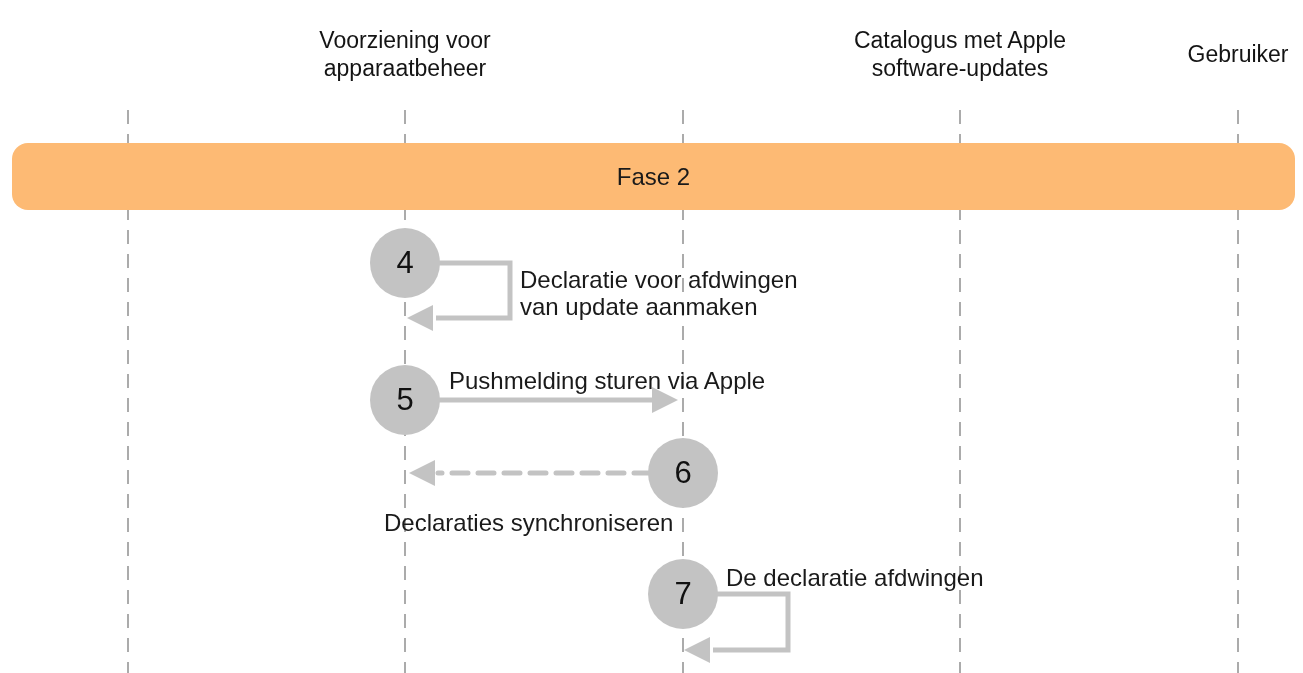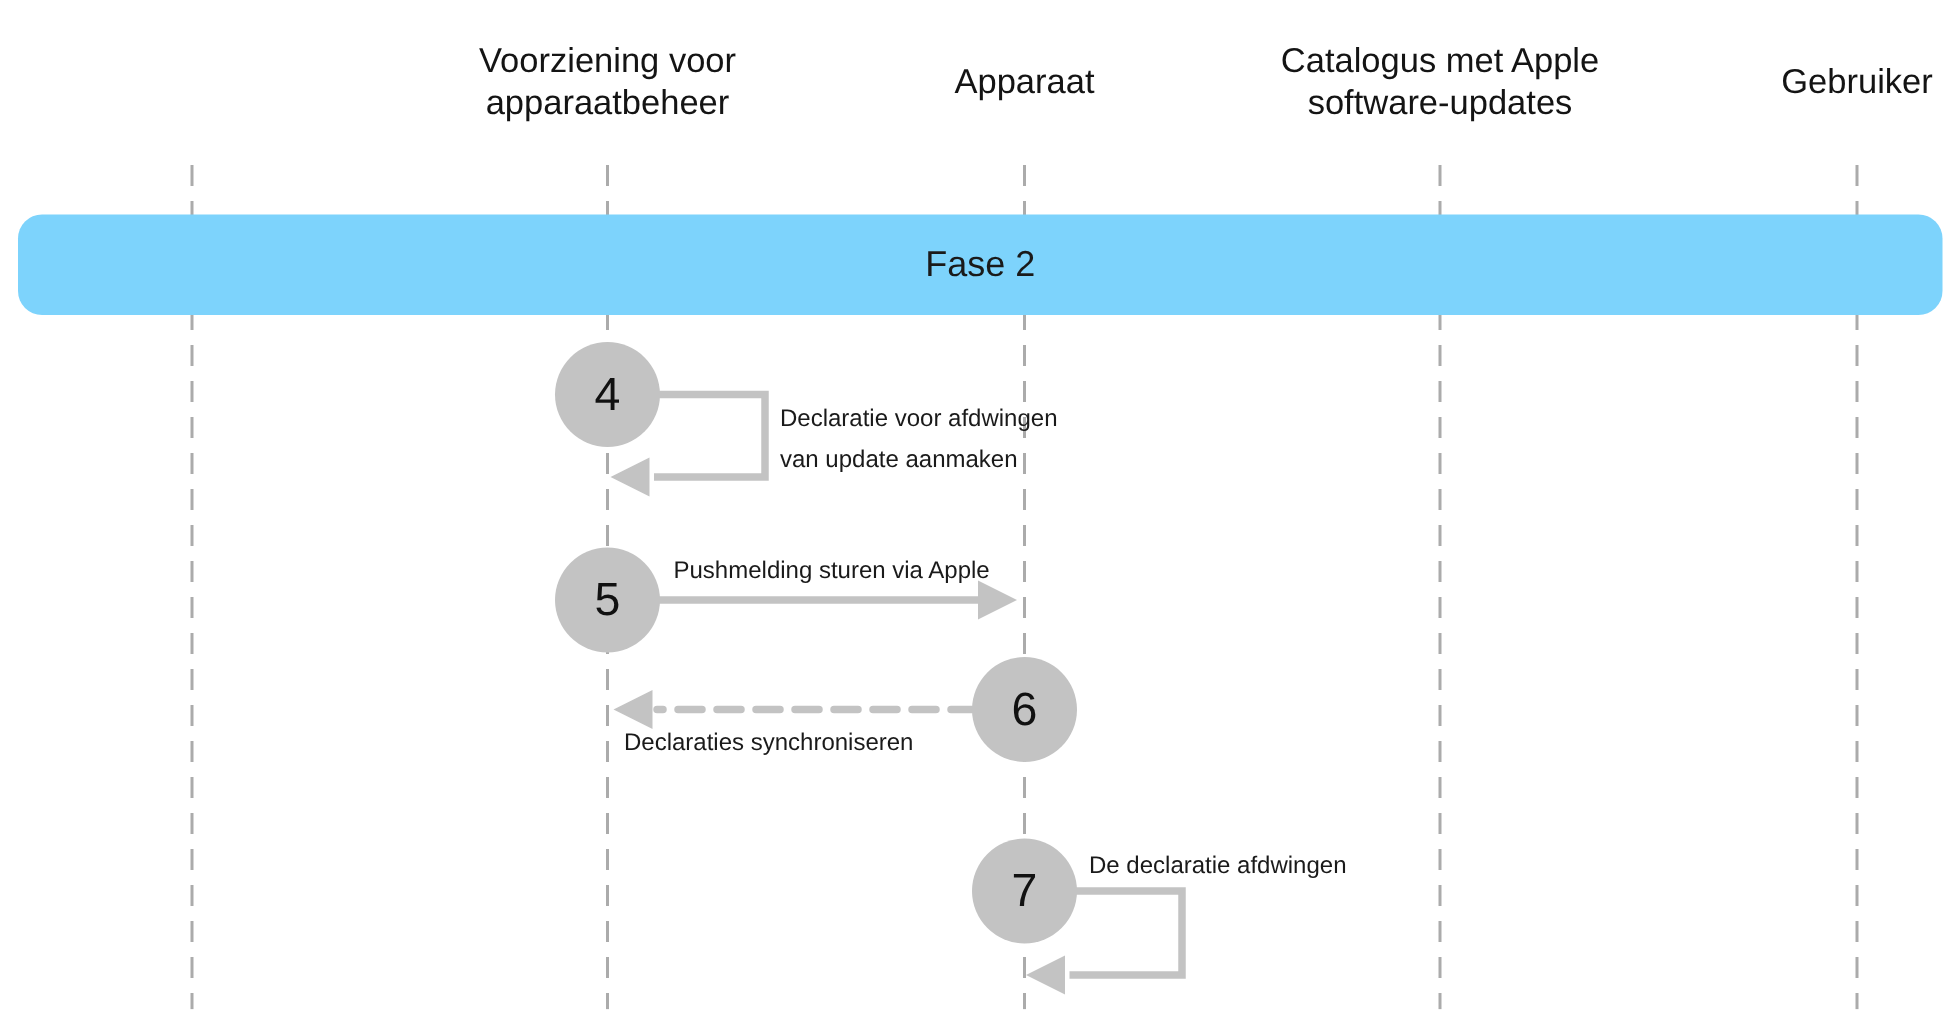--- a/index.html
+++ b/index.html
@@ -20,21 +20,21 @@
     left: 0;
     top: 0;
     z-index: 1;
   }
   .phase-banner {
     position: absolute;
     left: 12px;
     top: 143px;
     width: 1283px;
     height: 67px;
-    background: #7dd3fc;
+    background: #fdba74;
     border-radius: 16px;
     z-index: 2;
     display: flex;
     align-items: center;
     justify-content: center;
   }
   .phase-banner span {
     font-size: 24px;
     color: #1a1a1a;
   }
@@ -70,28 +70,28 @@
     font-size: 31px;
     color: #111111;
   }
   .c4 { left: 370px; top: 228px; }
   .c5 { left: 370px; top: 365px; }
   .c6 { left: 648px; top: 438px; }
   .c7 { left: 648px; top: 559px; }
   .step-label {
     position: absolute;
     z-index: 3;
-    font-size: 16px;
+    font-size: 24px;
     line-height: 27px;
     color: #1a1a1a;
     white-space: pre-line;
   }
   .l4 { left: 520px; top: 266px; }
   .l5 { left: 449px; top: 367px; }
-  .l6 { left: 384px; top: 482px; margin-left: 32px; }
+  .l6 { left: 384px; top: 509px; }
   .l7 { left: 726px; top: 564px; }
 </style>
 </head>
 <body>
 
 <div class="canvas">
 
   <svg class="layer-svg" width="1303" height="673" viewBox="0 0 1303 673">
 
     <g stroke="#ABABAB" stroke-width="2" stroke-dasharray="14 10">
@@ -115,21 +115,20 @@
       <polygon points="684,650 710,637 710,663"></polygon>
     </g>
   </svg>
 
   <div class="phase-banner">
     <span>Fase 2</span>
   </div>
 
   <div class="actor-header h2">Voorziening voor
 apparaatbeheer</div>
-  <div class="actor-header h3">Apparaat</div>
   <div class="actor-header h4">Catalogus met Apple
 software-updates</div>
   <div class="actor-header h5">Gebruiker</div>
 
   <div class="step-circle c4">
     <span>4</span>
   </div>
   <div class="step-circle c5">
     <span>5</span>
   </div>

